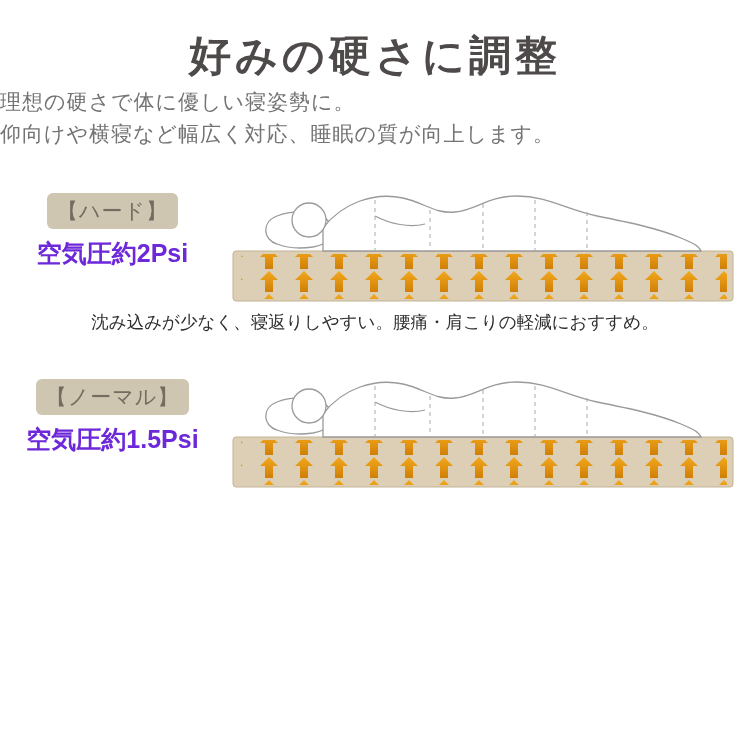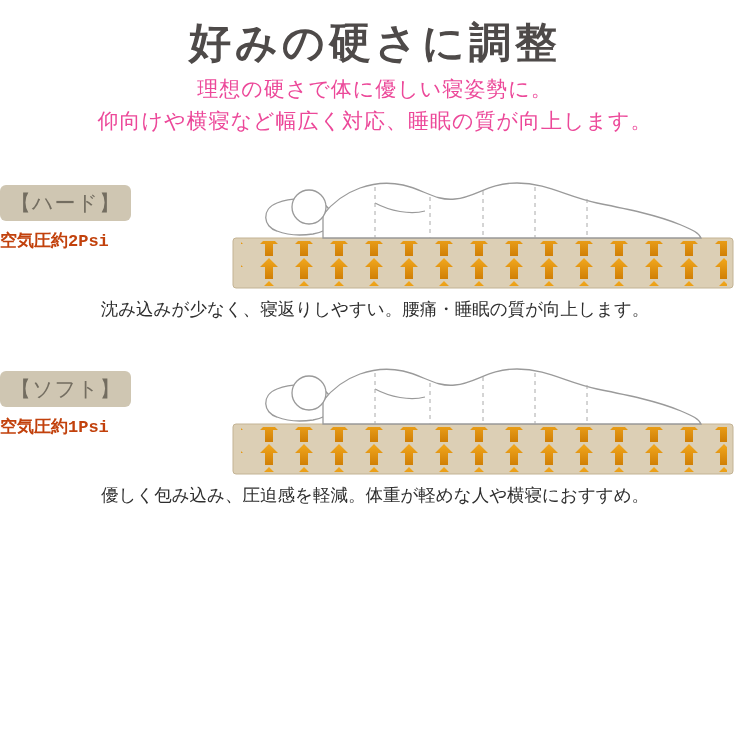--- a/index.html
+++ b/index.html
@@ -2,66 +2,64 @@
 <html><head>
 <meta charset="utf-8">
 <style>
   html, body { margin: 0; padding: 0; background: #ffffff; }
   body {
     width: 750px; height: 750px;
     font-family: "Liberation Sans", "DejaVu Sans", sans-serif;
     color: #333;
     overflow: hidden;
   }
-  .page { width: 750px; height: 750px; box-sizing: border-box; padding-top: 15px; }
+  .page { width: 750px; height: 750px; box-sizing: border-box; padding-top: 28px; }
 
   
   .page-title {
     margin: 0;
     text-align: center;
     font-size: 42px;
     font-weight: 900;
     letter-spacing: 4px;
     color: #4e4a49;
   }
   .subtitle {
     margin: 4px 0 0;
-    text-align: center;
     font-size: 21px;
-    color: #ec4899;
+    color: #737373;
     letter-spacing: 1px;
   }
 
   
   .firmness-section { margin-top: 8px; }
   .section-main {
     display: flex;
     align-items: center;
     height: 150px;
   }
   .label-col {
     width: 225px;
     flex: 0 0 225px;
-    text-align: left;
-    font-family: Liberation Mono, monospace;
+    text-align: center;
   }
   .badge {
     display: inline-block;
     background: #cfc6b2;
     color: #736d60;
     font-size: 21px;
     letter-spacing: 1px;
     padding: 4px 10px;
     border-radius: 6px;
   }
   .pressure {
     margin-top: 8px;
-    font-size: 17px;
+    font-size: 25px;
     font-weight: 700;
-    color: #c2410c;
+    color: #6d28d9;
   }
   .illustration { flex: 1 1 auto; }
   .illustration svg { display: block; }
   .caption {
     margin: 4px 0 2px;
     text-align: center;
     font-size: 17.5px;
     color: #2e2e2e;
   }
 
@@ -120,38 +118,35 @@
       <div class="label-col">
         <div class="badge">【ハード】</div>
         <div class="pressure">空気圧約2Psi</div>
       </div>
       <div class="illustration">
         <svg width="520" height="150" viewBox="0 0 520 150">
             <use href="#mattressScene"></use>
           </svg>
       </div>
     </div>
-    <p class="caption">沈み込みが少なく、寝返りしやすい。腰痛・睡眠の質が向上します。</p>
-  </section>
-
-  <section class="firmness-section">
+    <p class="caption">沈み込みが少なく、寝返りしやすい。腰痛・肩こりの軽減におすすめ。</p>
   </section>
 
   <section class="firmness-section">
     <div class="section-main">
       <div class="label-col">
-        <div class="badge">【ソフト】</div>
-        <div class="pressure">空気圧約1Psi</div>
+        <div class="badge">【ノーマル】</div>
+        <div class="pressure">空気圧約1.5Psi</div>
       </div>
       <div class="illustration">
         <svg width="520" height="150" viewBox="0 0 520 150">
             <use href="#mattressScene"></use>
           </svg>
       </div>
     </div>
-    <p class="caption">優しく包み込み、圧迫感を軽減。体重が軽めな人や横寝におすすめ。</p>
   </section>
+
 
   <div class="footnote">
     <br>
   </div>
 
 </div>
 
 </body></html>

